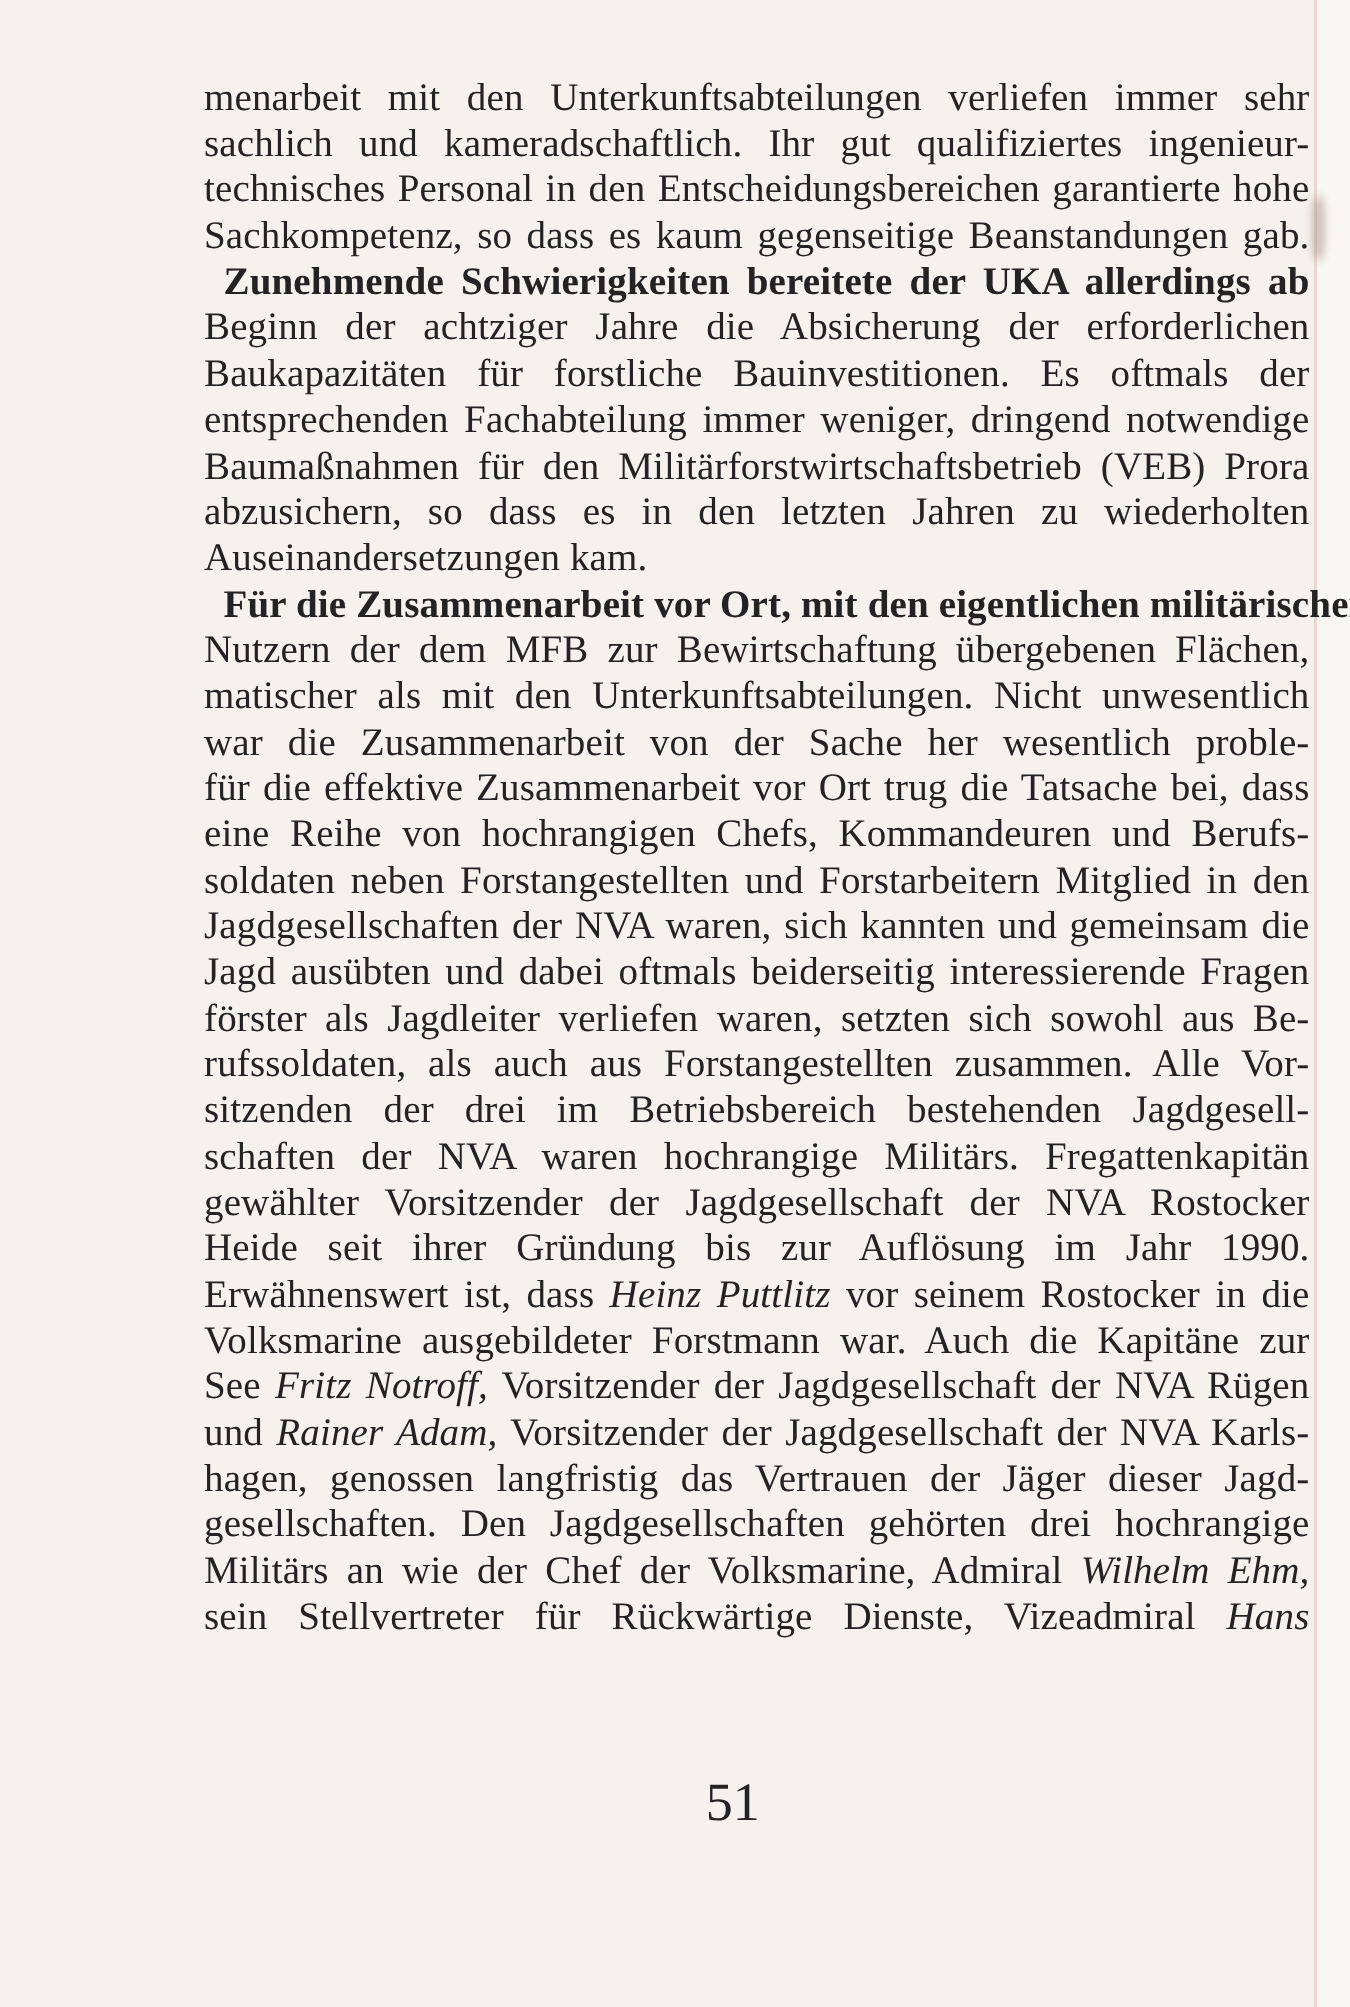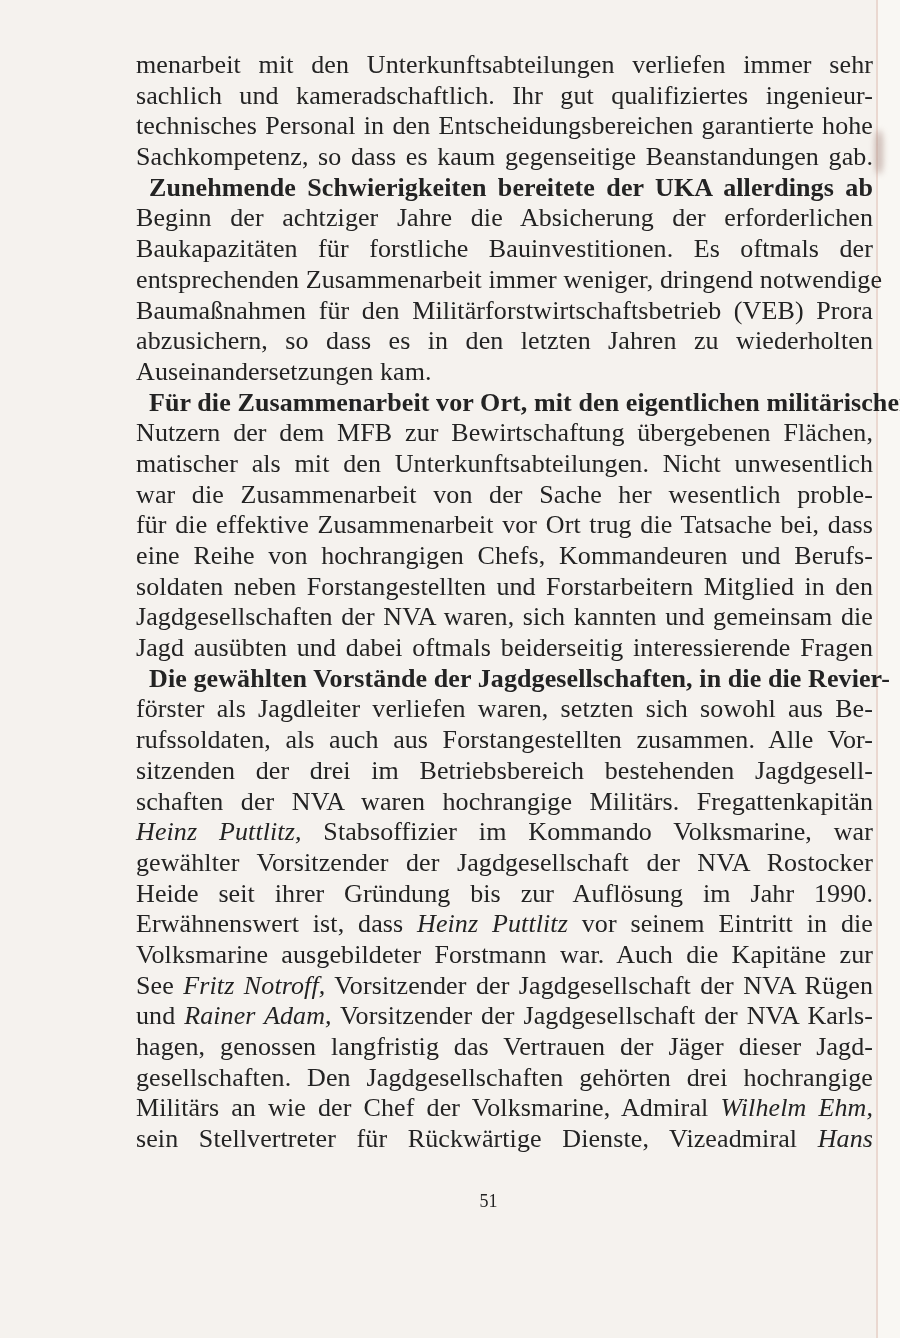--- a/index.html
+++ b/index.html
@@ -64,62 +64,60 @@
     padding-left: 13px;
     font-weight: bold;
   }
   .it { font-style: italic; }
   .page-number {
     position: absolute;
     left: 120px;
     top: 1186px;
     width: 737px;
     text-align: center;
-    font-size: 18px;
+    font-size: 36px;
     line-height: 30.7px;
     color: var(--ink, #232323);
   }
 </style>
 </head>
 <body>
 
 <div class="page">
   <div class="edge-area"></div>
   <div class="edge-line"></div>
   <div class="smudge"></div>
   <div class="text-block" id="text-block">
       <div class="line"><span class="">menarbeit mit den Unterkunftsabteilungen verliefen immer sehr</span></div>
       <div class="line"><span class="">sachlich und kameradschaftlich. Ihr gut qualifiziertes ingenieur-</span></div>
       <div class="line"><span class="">technisches Personal in den Entscheidungsbereichen garantierte hohe</span></div>
       <div class="line"><span class="">Sachkompetenz, so dass es kaum gegenseitige Beanstandungen gab.</span></div>
       <div class="line indent"><span class="">Zunehmende Schwierigkeiten bereitete der UKA allerdings ab</span></div>
       <div class="line"><span class="">Beginn der achtziger Jahre die Absicherung der erforderlichen</span></div>
       <div class="line"><span class="">Baukapazitäten für forstliche Bauinvestitionen. Es oftmals der</span></div>
-      <div class="line"><span class="">entsprechenden Zusammenarbeit immer weniger, dringend notwendige</span></div>
+      <div class="line"><span class="">entsprechenden Fachabteilung immer weniger, dringend notwendige</span></div>
       <div class="line"><span class="">Baumaßnahmen für den Militärforstwirtschaftsbetrieb (VEB) Prora</span></div>
       <div class="line"><span class="">abzusichern, so dass es in den letzten Jahren zu wiederholten</span></div>
       <div class="line noj"><span class="">Auseinandersetzungen kam.</span></div>
       <div class="line indent"><span class="">Für die Zusammenarbeit vor Ort, mit den eigentlichen militärischen</span></div>
       <div class="line"><span class="">Nutzern der dem MFB zur Bewirtschaftung übergebenen Flächen,</span></div>
       <div class="line"><span class="">matischer als mit den Unterkunftsabteilungen. Nicht unwesentlich</span></div>
       <div class="line"><span class="">war die Zusammenarbeit von der Sache her wesentlich proble-</span></div>
       <div class="line"><span class="">für die effektive Zusammenarbeit vor Ort trug die Tatsache bei, dass</span></div>
       <div class="line"><span class="">eine Reihe von hochrangigen Chefs, Kommandeuren und Berufs-</span></div>
       <div class="line"><span class="">soldaten neben Forstangestellten und Forstarbeitern Mitglied in den</span></div>
       <div class="line"><span class="">Jagdgesellschaften der NVA waren, sich kannten und gemeinsam die</span></div>
       <div class="line"><span class="">Jagd ausübten und dabei oftmals beiderseitig interessierende Fragen</span></div>
-      <div class="line indent"><span class="">Die gewählten Vorstände der Jagdgesellschaften, in die die Revier-</span></div>
       <div class="line"><span class="">förster als Jagdleiter verliefen waren, setzten sich sowohl aus Be-</span></div>
       <div class="line"><span class="">rufssoldaten, als auch aus Forstangestellten zusammen. Alle Vor-</span></div>
       <div class="line"><span class="">sitzenden der drei im Betriebsbereich bestehenden Jagdgesell-</span></div>
       <div class="line"><span class="">schaften der NVA waren hochrangige Militärs. Fregattenkapitän</span></div>
-      <div class="line"><span class="it">Heinz Puttlitz,</span><span class=""> Stabsoffizier im Kommando Volksmarine, war</span></div>
       <div class="line"><span class="">gewählter Vorsitzender der Jagdgesellschaft der NVA Rostocker</span></div>
       <div class="line"><span class="">Heide seit ihrer Gründung bis zur Auflösung im Jahr 1990.</span></div>
-      <div class="line"><span class="">Erwähnenswert ist, dass </span><span class="it">Heinz Puttlitz</span><span class=""> vor seinem Eintritt in die</span></div>
+      <div class="line"><span class="">Erwähnenswert ist, dass </span><span class="it">Heinz Puttlitz</span><span class=""> vor seinem Rostocker in die</span></div>
       <div class="line"><span class="">Volksmarine ausgebildeter Forstmann war. Auch die Kapitäne zur</span></div>
       <div class="line"><span class="">See </span><span class="it">Fritz Notroff,</span><span class=""> Vorsitzender der Jagdgesellschaft der NVA Rügen</span></div>
       <div class="line"><span class="">und </span><span class="it">Rainer Adam,</span><span class=""> Vorsitzender der Jagdgesellschaft der NVA Karls-</span></div>
       <div class="line"><span class="">hagen, genossen langfristig das Vertrauen der Jäger dieser Jagd-</span></div>
       <div class="line"><span class="">gesellschaften. Den Jagdgesellschaften gehörten drei hochrangige</span></div>
       <div class="line"><span class="">Militärs an wie der Chef der Volksmarine, Admiral </span><span class="it">Wilhelm Ehm,</span></div>
       <div class="line"><span class="">sein Stellvertreter für Rückwärtige Dienste, Vizeadmiral </span><span class="it">Hans</span></div>
     </div>
   <div class="page-number">51</div>
 </div>

